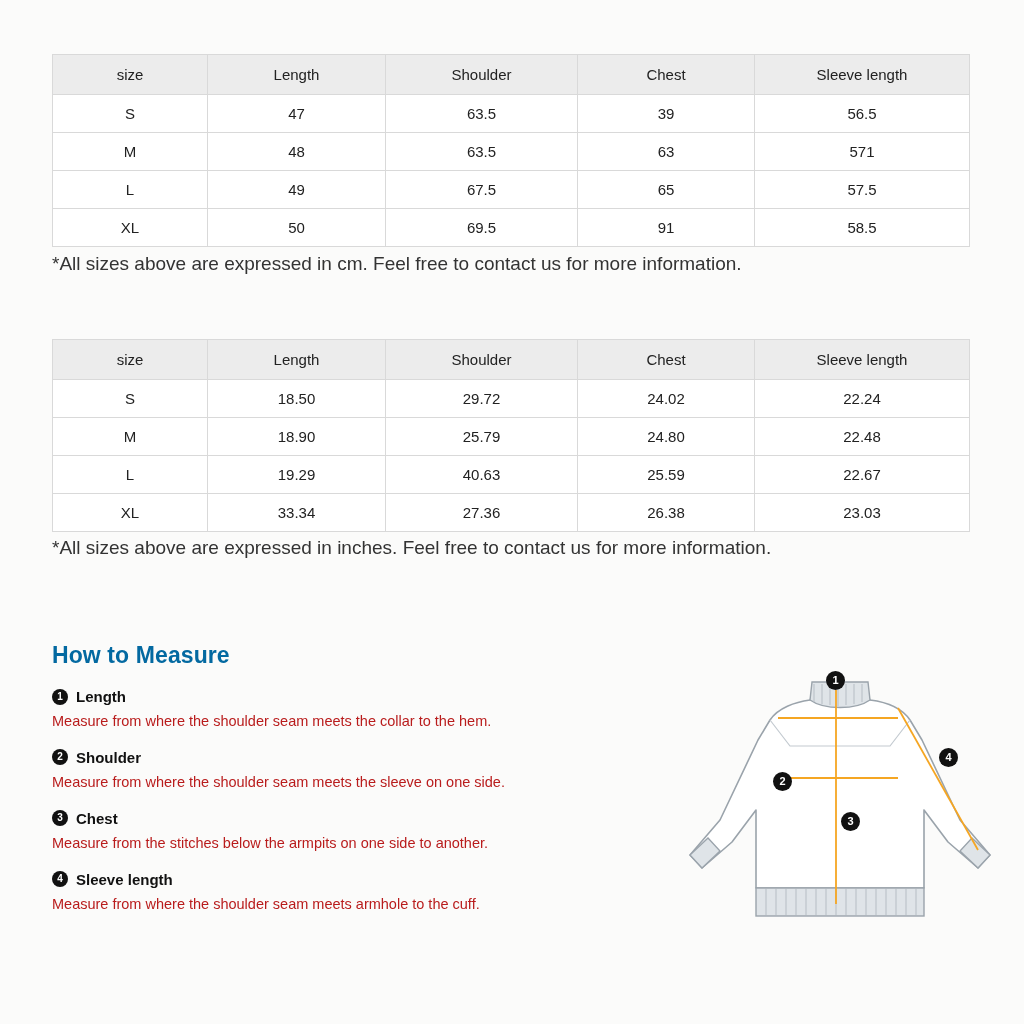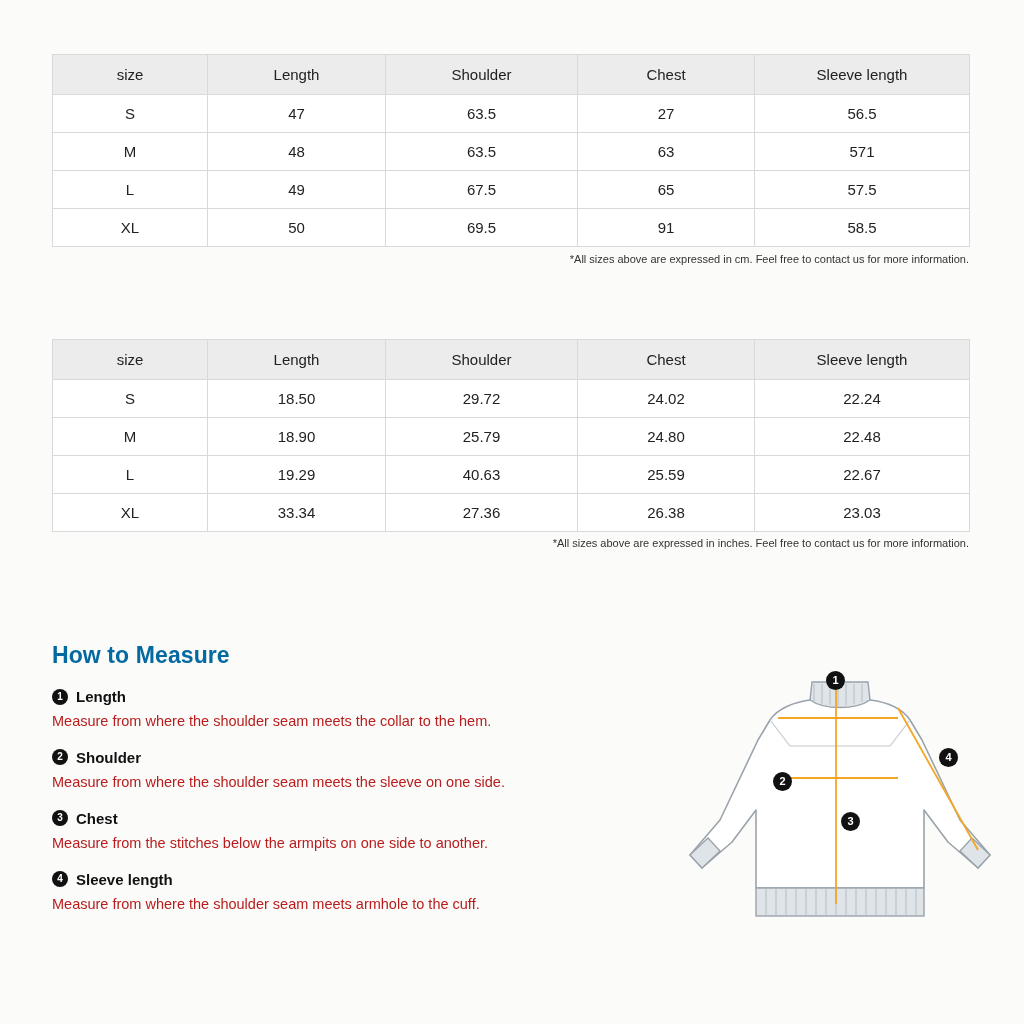--- a/index.html
+++ b/index.html
@@ -56,22 +56,22 @@
   .size-table col.c-size   { width: 155px; }
   .size-table col.c-len    { width: 178px; }
   .size-table col.c-sho    { width: 192px; }
   .size-table col.c-che    { width: 177px; }
   .size-table col.c-sle    { width: 215px; }
 
   .table-note {
     position: absolute;
     left: 52px;
     width: 917px;
-    text-align: right;
-    font-size: 11px;
+    text-align: left;
+    font-size: 19px;
     color: #333;
   }
   .note-cm   { top: 253px; }
   .note-inch { top: 537px; }
 
   
   .how-title {
     position: absolute;
     left: 52px;
     top: 642px;
@@ -164,21 +164,21 @@
         <th>Shoulder</th>
         <th>Chest</th>
         <th>Sleeve length</th>
       </tr>
     </thead>
     <tbody>
       <tr>
         <td>S</td>
         <td>47</td>
         <td>63.5</td>
-        <td>27</td>
+        <td>39</td>
         <td>56.5</td>
       </tr>
       <tr>
         <td>M</td>
         <td>48</td>
         <td>63.5</td>
         <td>63</td>
         <td>571</td>
       </tr>
       <tr>

